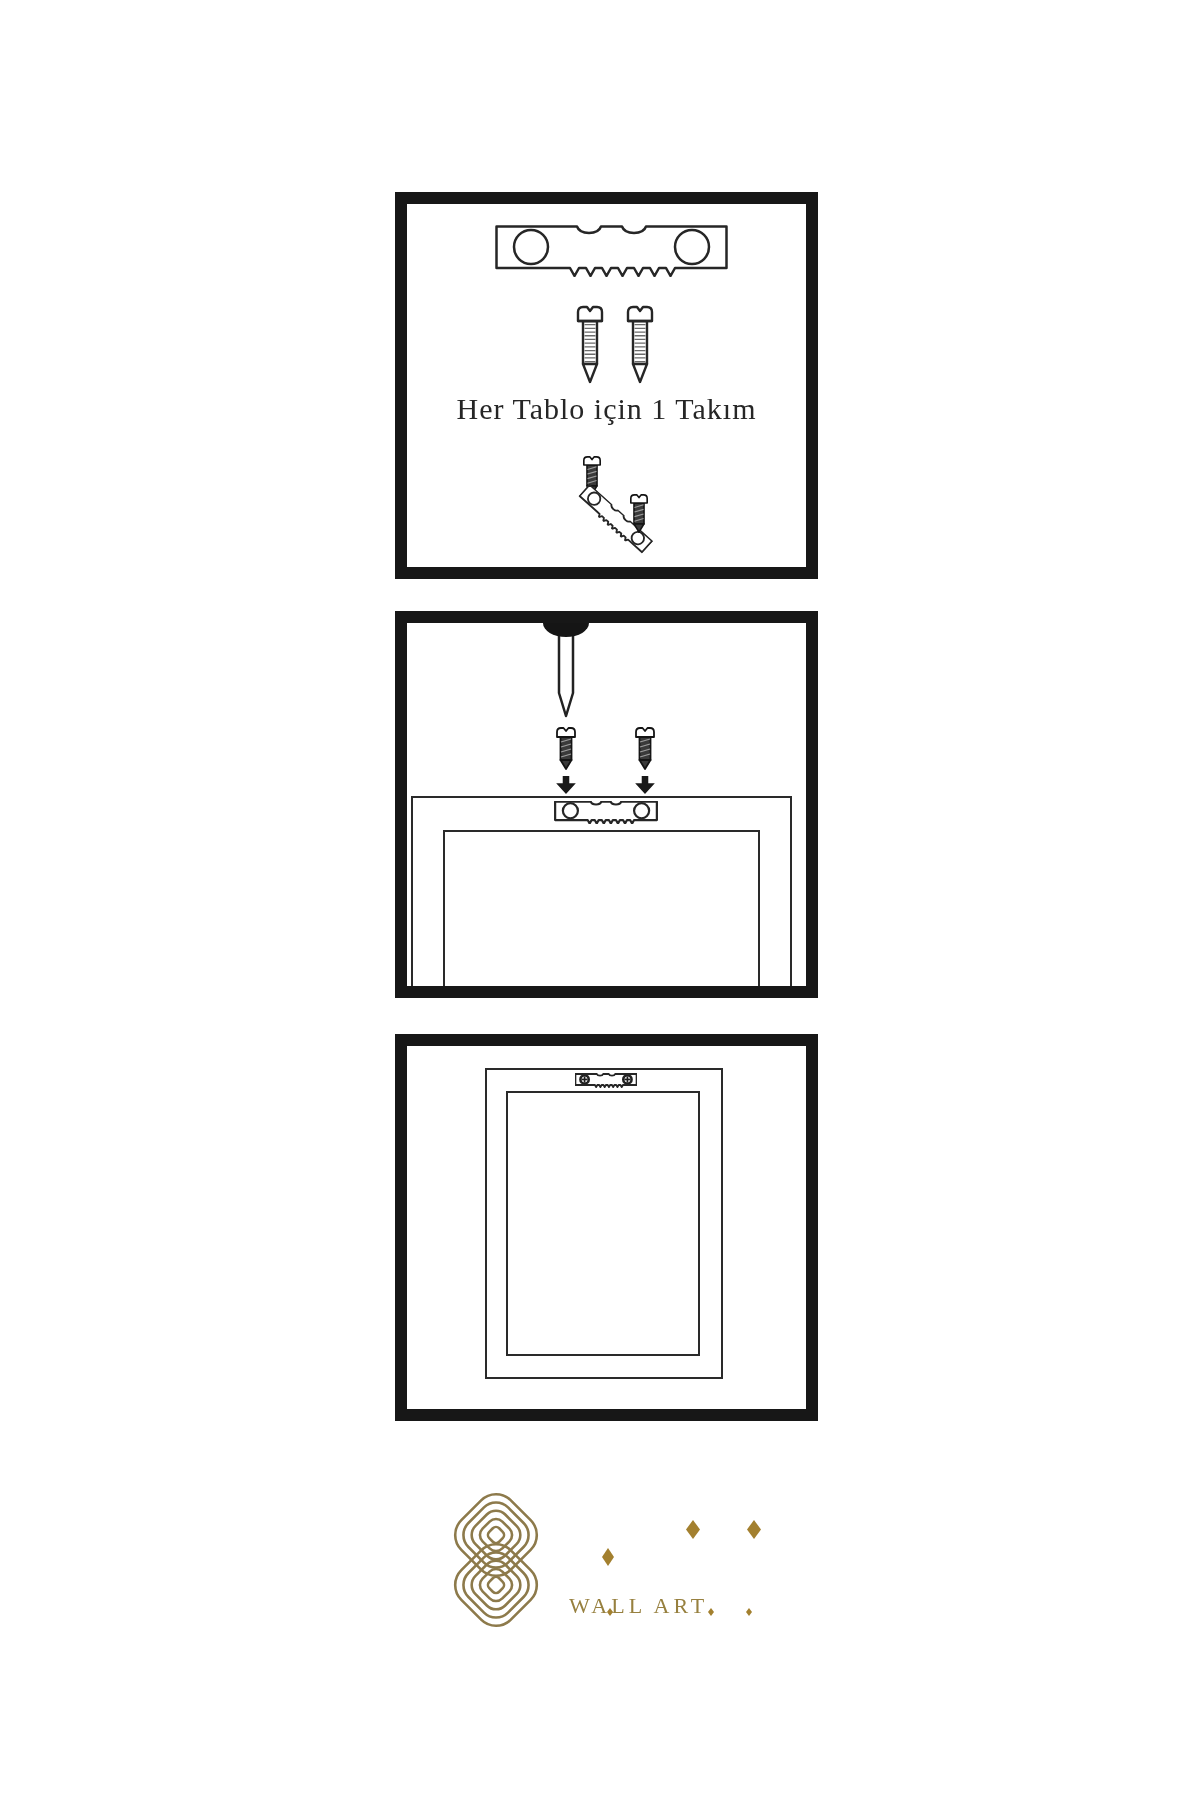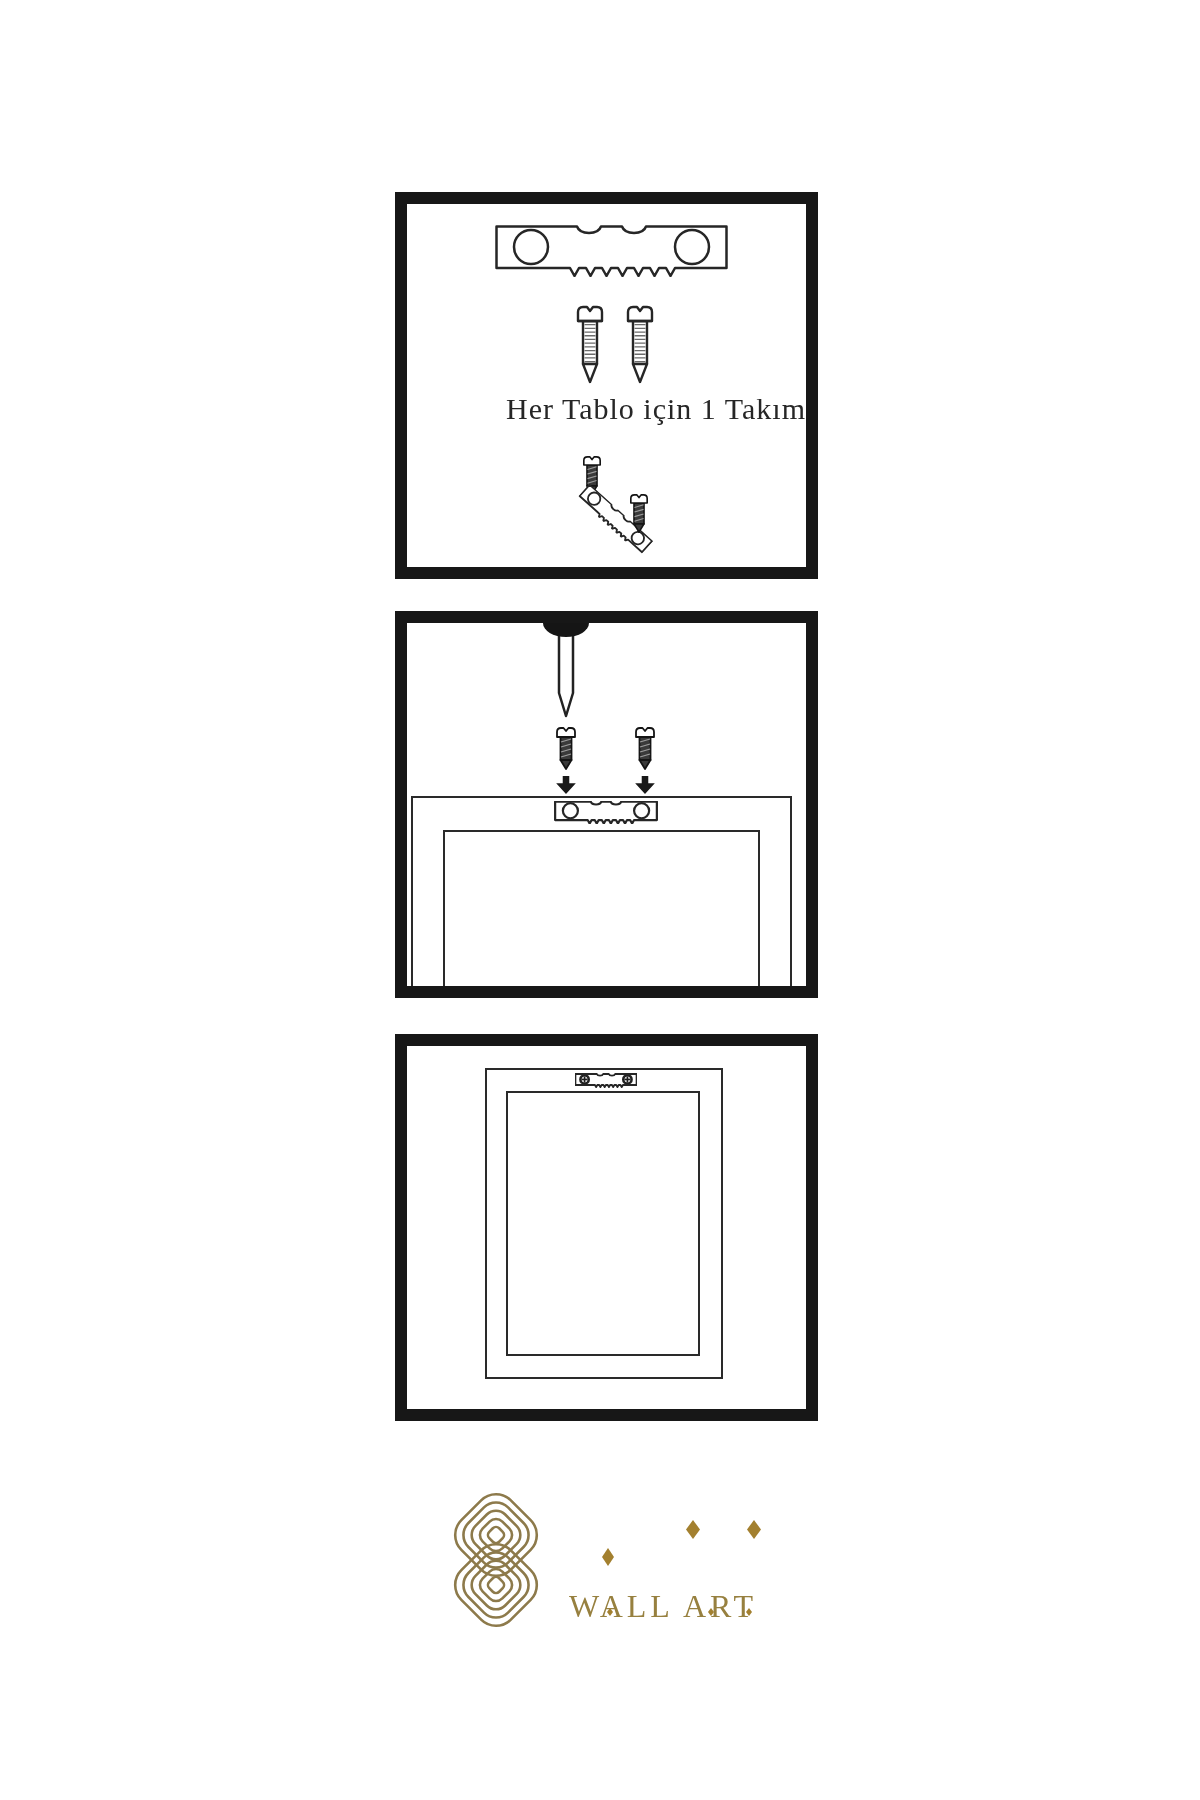--- a/index.html
+++ b/index.html
@@ -1,29 +1,29 @@
 <!DOCTYPE html>
 <html style="--green: #1d4a38; --gold: #97803f; --knot: #8d7a4b; --accent: #a3802f; --ink: #171717; --line: #2a2a2a;"><head>
 <meta charset="utf-8">
 <style>
   html,body{margin:0;padding:0;background:#ffffff;}
   body{width:1200px;height:1800px;position:relative;font-family:"Liberation Sans",sans-serif;overflow:hidden;}
   .panel{position:absolute;left:395px;width:423px;height:387px;border:12px solid #171717;box-sizing:border-box;background:#fff;overflow:hidden;}
   .panel-inner{position:absolute;left:0;top:0;right:0;bottom:0;}
   .abs{position:absolute;}
-  .caption{position:absolute;left:0;right:0;text-align:right;
+  .caption{position:absolute;left:0;right:0;text-align:center;
            font-family:"Liberation Serif",serif;font-size:30px;letter-spacing:1px;color:#262626;}
   .frame-line{position:absolute;background:#ffffff;box-sizing:border-box;}
   .rot42{transform:rotate(42deg);}
   
   .logo{position:absolute;left:436px;top:1490px;width:380px;height:170px;}
   .brand-name{position:absolute;left:130px;top:14px;font-family:"Liberation Serif",serif;
               font-weight:bold;font-size:94px;line-height:94px;letter-spacing:1px;color:var(--green,#1d4a38);}
   .brand-tagline{position:absolute;left:133px;top:100px;font-family:"Liberation Serif",serif;
-              font-size:32px;line-height:32px;letter-spacing:4px;color:var(--gold,#97803f);}
+              font-size:22px;line-height:32px;letter-spacing:4px;color:var(--gold,#97803f);}
   .diamond{position:absolute;background:var(--accent,#a3802f);
            clip-path:polygon(50% 0,100% 50%,50% 100%,0 50%);}
 </style>
 </head>
 <body style="background: rgb(255, 255, 255);">
 
 <svg width="0" height="0" style="position:absolute" aria-hidden="true">
   <defs>
     <g id="plate-shape" fill="#ffffff" stroke="#262626" stroke-linejoin="round">
       <path d="M1.5,1.5 L82,1.5 C85,10 103,10 106,1.5 L127,1.5 C130,10 148,10 151,1.5 L231.5,1.5 L231.5,43 L180,43

